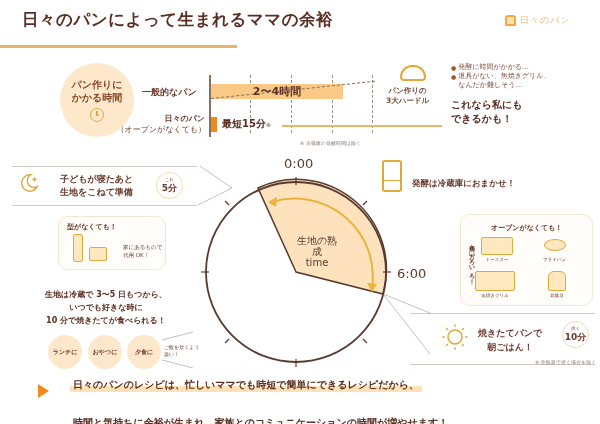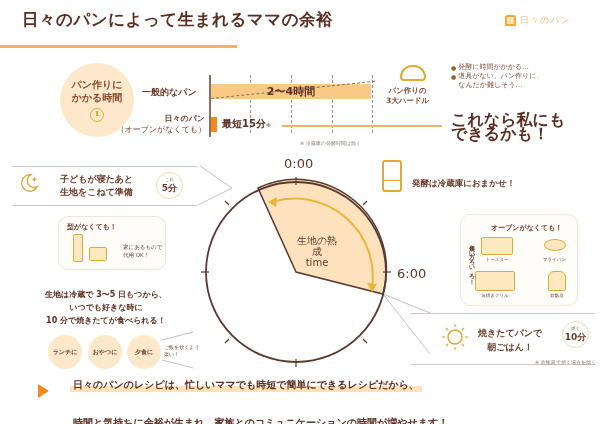--- a/index.html
+++ b/index.html
@@ -18,35 +18,35 @@
   .time-circle { left: 60px; top: 63px; width: 74px; height: 74px; border-radius: 50%; background: #fde8cc; display: flex; flex-direction: column; align-items: center; justify-content: center; font-family: Liberation Serif, serif; }
   .time-circle-label { font-size: 10px; font-weight: bold; color: #8a4a2a; text-align: center; line-height: 13px; white-space: pre-line; }
   .clock-icon { width: 14px; height: 14px; border: 1.5px solid #e0a93a; border-radius: 50%; margin-top: 4px; position: relative; }
   .clock-icon::before { content: ""; position: absolute; left: 5px; top: 2px; width: 1.5px; height: 4px; background: #e0a93a; }
   .clock-icon::after { content: ""; position: absolute; left: 5px; top: 5.5px; width: 3px; height: 1.5px; background: #e0a93a; }
 
   .row-label { font-size: 9px; font-weight: bold; color: #6a3a2a; text-align: center; white-space: nowrap; }
   .row-label-sub { font-size: 8px; color: #6a3a2a; text-align: right; white-space: nowrap; line-height: 11px; }
   .axis-v { left: 209px; top: 75px; width: 2px; height: 62px; background: #8a7060; }
   .grid-v { top: 75px; width: 0; height: 58px; border-left: 1px dashed #a09080; }
-  .bar-general { left: 211px; top: 84px; width: 160px; height: 15px; background: #fbc986; display: flex; align-items: center; justify-content: center; }
+  .bar-general { left: 211px; top: 84px; width: 132px; height: 15px; background: #fbc986; display: flex; align-items: center; justify-content: center; }
   .bar-general-text { font-size: 11px; font-weight: bold; color: #5a2e22; }
   .bar-short { left: 211px; top: 117px; width: 6px; height: 15px; background: #f08a1a; }
   .short-text { left: 222px; top: 117px; font-size: 10px; font-weight: bold; color: #5a2e22; white-space: nowrap; }
   .note-small { font-size: 5px; color: #8a7a70; white-space: nowrap; }
   .slope-line { left: 211px; top: 98px; width: 165px; height: 0; border-top: 1px dashed #8a7060; transform-origin: left top; transform: rotate(-6deg); }
   .arrow-line { left: 282px; top: 125px; width: 160px; height: 2px; background: #e8b56a; }
 
   
   .bread-icon { left: 400px; top: 65px; width: 26px; height: 16px; border: 2px solid #e0a93a; border-radius: 12px 12px 4px 4px; }
   .hurdle-title { left: 386px; top: 86px; font-size: 7.5px; font-weight: bold; color: #7a4a3a; text-align: center; line-height: 10px; white-space: pre-line; }
   .hurdle-list { left: 451px; top: 63px; font-size: 7px; color: #7a4a3a; line-height: 9px; }
   .hurdle-item { display: flex; gap: 2px; }
   .bullet { color: #a05a2a; font-size: 6px; }
-  .can-do { left: 451px; top: 113px; font-size: 16px; font-weight: bold; color: #5a2e22; line-height: 14px; white-space: pre-line; }
+  .can-do { left: 451px; top: 98px; font-size: 10px; font-weight: bold; color: #5a2e22; line-height: 14px; white-space: pre-line; }
 
   
   .clock-svg { left: 180px; top: 150px; }
   .clock-label { font-size: 13px; color: #5a3a2e; }
 
   
   .callout-moon { left: 12px; top: 166px; width: 185px; height: 40px; border-top: 1px solid #d0c8c4; border-bottom: 1px solid #d0c8c4; }
   .moon-icon { left: 18px; top: 172px; width: 22px; height: 22px; }
   .moon-text { left: 60px; top: 173px; font-size: 9px; font-weight: bold; color: #6a3a2a; line-height: 13px; white-space: pre-line; }
   .badge { width: 27px; height: 27px; border-radius: 50%; border: 1.5px solid #f5d9a8; display: flex; flex-direction: column; align-items: center; justify-content: center; }
@@ -58,21 +58,21 @@
   .card-head { font-size: 7px; font-weight: bold; color: #6a3a2a; }
   .card-body { font-size: 5.5px; color: #6a3a2a; line-height: 8px; white-space: pre-line; }
 
   .fridge-keep { left: 45px; top: 288px; font-size: 8px; font-weight: bold; color: #5a2e22; text-align: center; line-height: 13px; white-space: pre-line; }
   .meal-circle { width: 34px; height: 34px; border-radius: 50%; background: #fde8cc; display: flex; align-items: center; justify-content: center; font-size: 6px; font-weight: bold; color: #6a3a2a; }
   .meal-note { font-size: 5px; color: #6a3a2a; line-height: 7px; white-space: pre-line; }
 
   
   .fridge-icon { left: 382px; top: 160px; width: 20px; height: 32px; border: 2px solid #e0a93a; border-radius: 3px; }
   .fridge-text { left: 412px; top: 178px; font-size: 8.5px; font-weight: bold; color: #6a3a2a; white-space: nowrap; }
-  .oven-card { left: 460px; top: 214px; width: 118px; height: 92px; }
+  .oven-card { left: 460px; top: 214px; width: 133px; height: 92px; }
   .oven-head { font-size: 7px; font-weight: bold; color: #6a3a2a; }
   .side-vert { font-size: 6px; color: #6a3a2a; writing-mode: vertical-rl; font-weight: bold; }
   .appliance { display: flex; flex-direction: column; align-items: center; }
   .app-shape { border: 1.5px solid #e0a93a; background: #fde8c0; border-radius: 2px; }
   .app-label { font-size: 4.5px; color: #6a3a2a; margin-top: 2px; white-space: nowrap; }
 
   .callout-sun { left: 410px; top: 313px; width: 185px; height: 52px; border-top: 1px solid #d0c8c4; border-bottom: 1px solid #d0c8c4; }
   .sun-icon { left: 440px; top: 322px; }
   .sun-text { left: 478px; top: 326px; font-size: 9px; font-weight: bold; color: #6a3a2a; text-align: center; line-height: 14px; white-space: pre-line; }
   .sun-note { left: 535px; top: 359px; }
@@ -121,21 +121,21 @@
 <div class="abs bread-icon"></div>
 <div class="abs hurdle-title">パン作りの
 3大ハードル</div>
 <div class="abs hurdle-list">
   <div class="hurdle-item">
       <span class="bullet">●</span>
       <span style="white-space:pre-line">発酵に時間がかかる…</span>
     </div>
   <div class="hurdle-item">
       <span class="bullet">●</span>
-      <span style="white-space:pre-line">道具がない、パン作りに、
+      <span style="white-space:pre-line">道具がない、魚焼きグリル、
 なんだか難しそう…</span>
     </div>
 </div>
 <div class="abs can-do">これなら私にも
 できるかも！</div>
 
 <svg class="abs clock-svg" width="250" height="220" viewBox="0 0 250 220">
 
   <line x1="52" y1="38" x2="20" y2="16" stroke="#c8c0bc" stroke-width="1"></line>
   <line x1="52" y1="38" x2="18" y2="55" stroke="#c8c0bc" stroke-width="1"></line>

